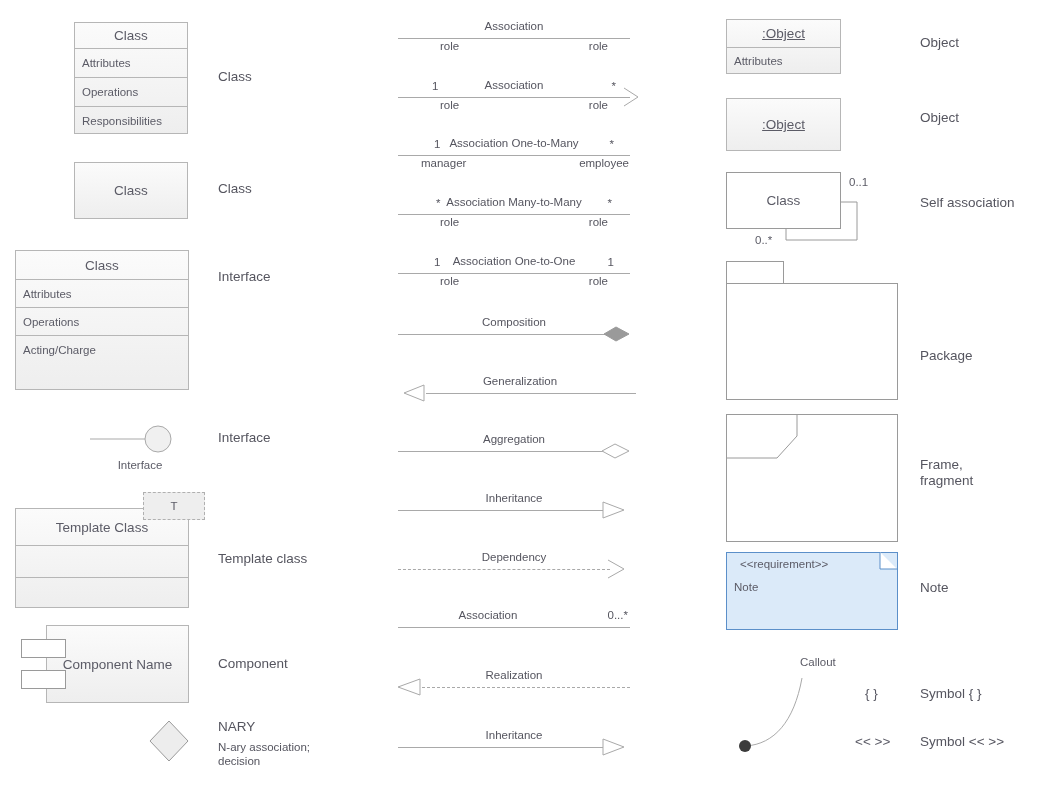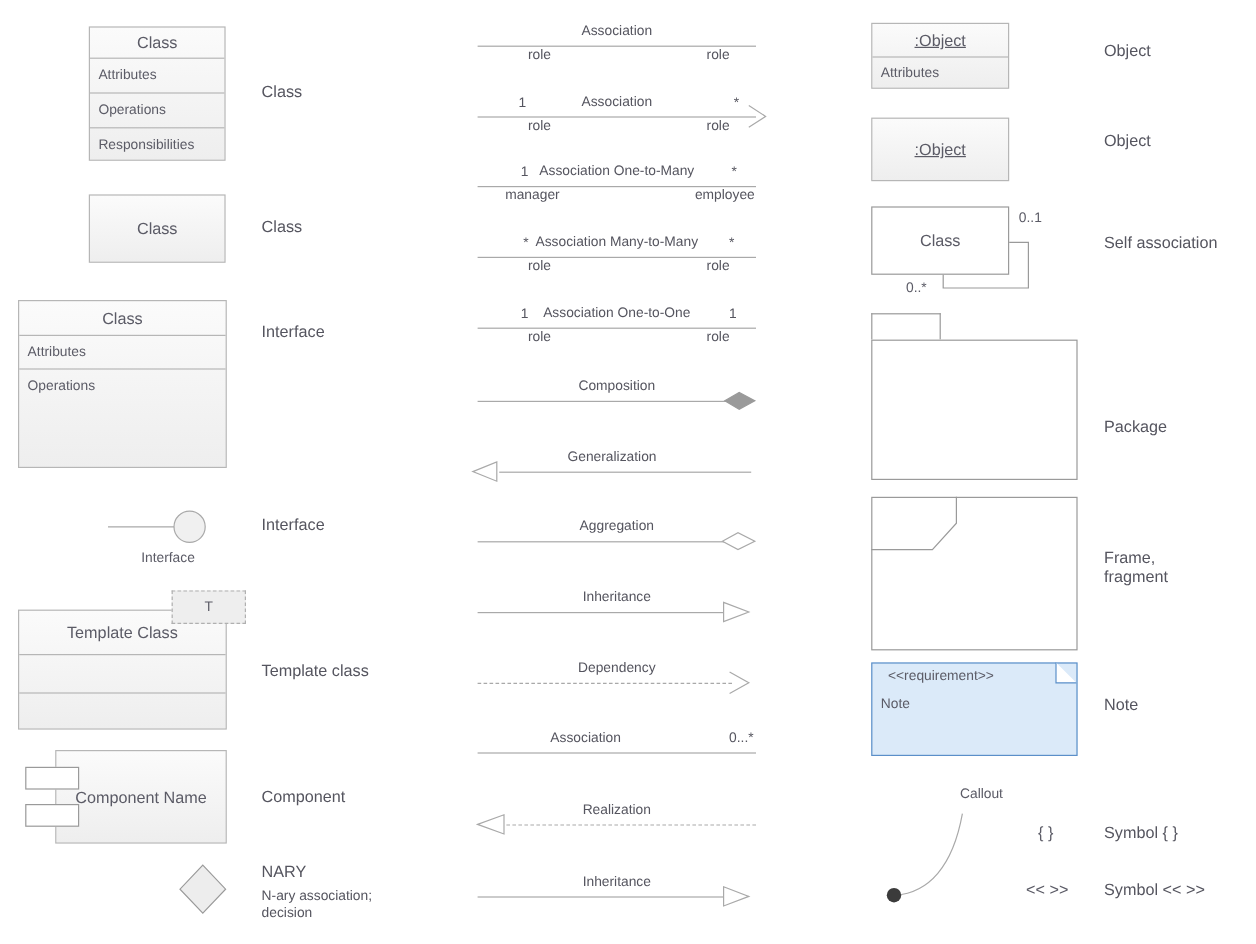--- a/index.html
+++ b/index.html
@@ -126,20 +126,21 @@
 
 <div class="uml-box" style="left:74px; top:162px; width:114px; height:57px;">
   <div class="seg first center t-title" style="height:100%;">Class</div>
 </div>
 <div class="caption" style="left:218px; top:181px;">Class</div>
 
 <div class="uml-box" style="left:15px; top:250px; width:174px; height:140px;">
   <div class="seg center t-title" style="height:28px; border-top:none;">Class</div>
   <div class="seg left t-body" style="height:28px;">Attributes</div>
   <div class="seg left t-body" style="height:28px;">Operations</div>
+  <div class="seg left t-body" style="height:28px;">Acting/Charge</div>
 </div>
 <div class="caption" style="left:218px; top:269px;">Interface</div>
 
 <svg style="left:90px; top:425px; width:100px; height:34px;">
   <line class="stroke" x1="0" y1="14" x2="58" y2="14"></line>
   <circle cx="68" cy="14" r="13" fill="#f0f0f0" stroke="#a9a9a9" stroke-width="1"></circle>
 </svg>
 <div class="abs t-body" style="left:140px; top:459px; transform:translateX(-50%); font-size:11.5px;">Interface</div>
 <div class="caption" style="left:218px; top:430px;">Interface</div>
 
@@ -214,21 +215,21 @@
 </div>
 
 <div class="rel" style="left:398px; top:316px;">
   <div class="rel-label">Composition</div>
   <div class="rel-line" style="width:210px;"></div>
   <svg class="head" style="left:206px; top:11px; width:30px; height:16px;">
     <polygon points="0,7 12,0 25,7 12,14" fill="#9a9a9a" stroke="#9a9a9a" stroke-width="1"></polygon>
   </svg>
 </div>
 
-<div class="rel" style="left:394px; top:375px;">
+<div class="rel" style="left:404px; top:375px;">
   <div class="rel-label">Generalization</div>
   <div class="rel-line" style="left:22px; width:210px;"></div>
   <svg class="head" style="left:0px; top:10px; width:26px; height:18px;">
     <polygon points="0,8 20,0 20,16" fill="#ffffff" stroke="#a9a9a9" stroke-width="1"></polygon>
   </svg>
 </div>
 
 <div class="rel" style="left:398px; top:433px;">
   <div class="rel-label">Aggregation</div>
   <div class="rel-line" style="width:208px;"></div>

